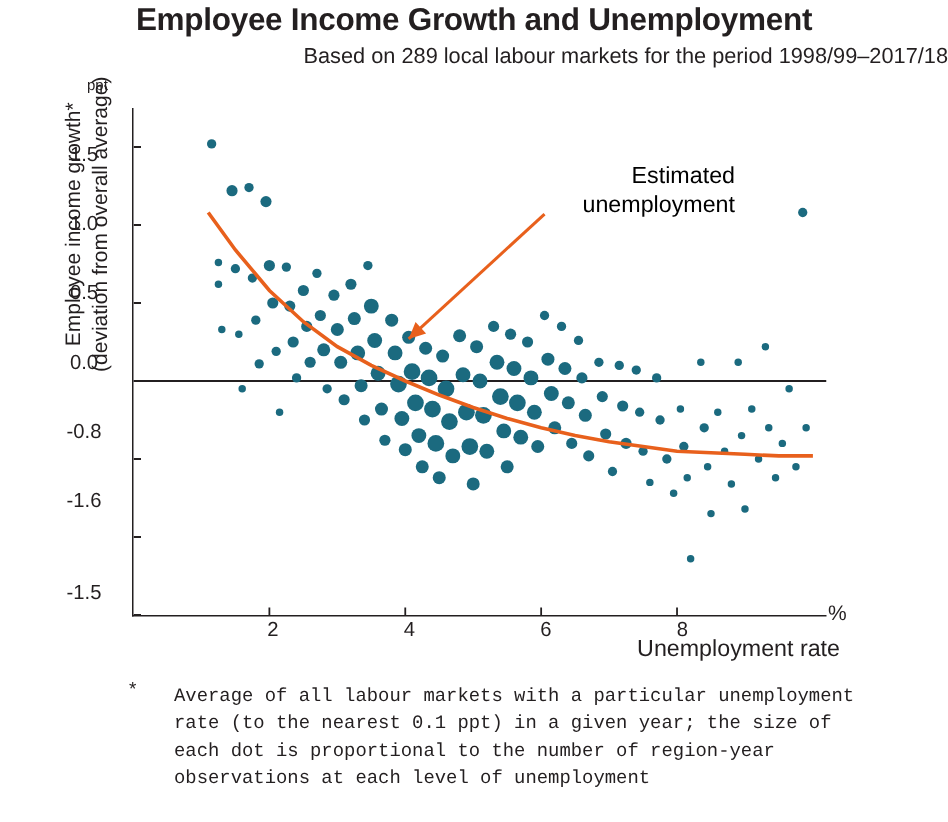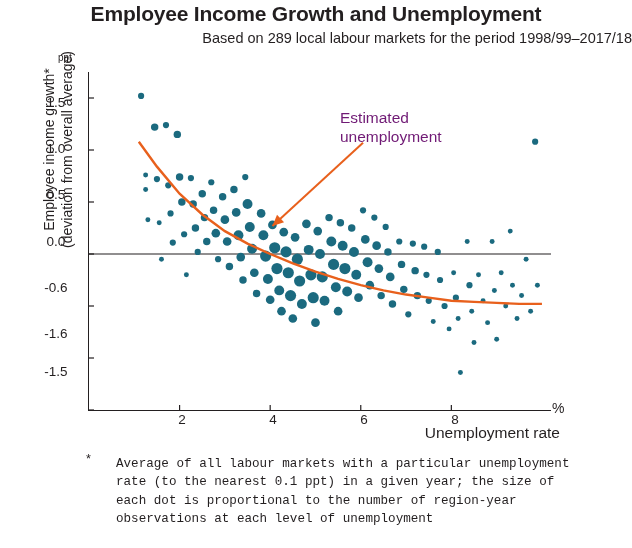--- a/index.html
+++ b/index.html
@@ -93,25 +93,26 @@
   .xtick {
     position: absolute;
     width: 30px;
     text-align: center;
     font-size: 13.5px;
     top: 412px;
   }
   .annot {
     position: absolute;
     font-size: 15.5px;
-    color: #701a75;
+    color: #000000;
     line-height: 1.25;
     left: 340px;
     top: 108px;
     width: 150px;
+    text-align: right;
   }
   .footnote-star {
     position: absolute;
     left: 86px;
     top: 452px;
     font-size: 12.6px;
   }
   .footnote-body {
     position: absolute;
     left: 116px;
@@ -139,23 +140,23 @@
 
   <div class="ylabel">
     <span>Employee income growth*</span><br>
     <span>(deviation from overall average)</span>
   </div>
 
   <div class="ytick" style="top:95px;">1.5</div>
   <div class="ytick" style="top:141px;">1.0</div>
   <div class="ytick" style="top:187px;">0.5</div>
   <div class="ytick" style="top:234px;">0.0</div>
-  <div class="ytick" style="top:280px;">-0.6</div>
+  <div class="ytick" style="top:280px;">-0.8</div>
   <div class="ytick" style="top:326px;">-1.6</div>
-  <div class="ytick" style="top:364px;">-1.5</div>
+  <div class="ytick" style="top:387px;">-1.5</div>
 
   <div class="xtick" style="left:167px;">2</div>
   <div class="xtick" style="left:258px;">4</div>
   <div class="xtick" style="left:349px;">6</div>
   <div class="xtick" style="left:440px;">8</div>
   <div class="pct-label">%</div>
 
   <div class="plot">
     <svg class="plot-svg" id="plot-svg" width="462" height="338">
         <line x1="0" y1="182" x2="462" y2="182" stroke="#231f20" stroke-width="1.2"></line>

